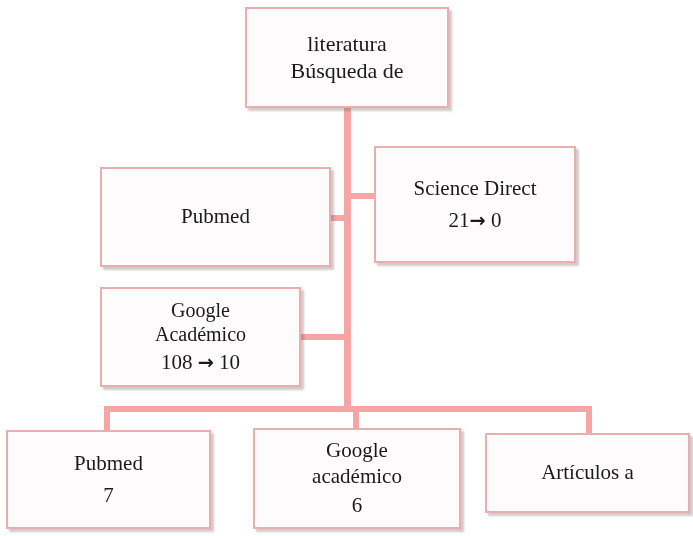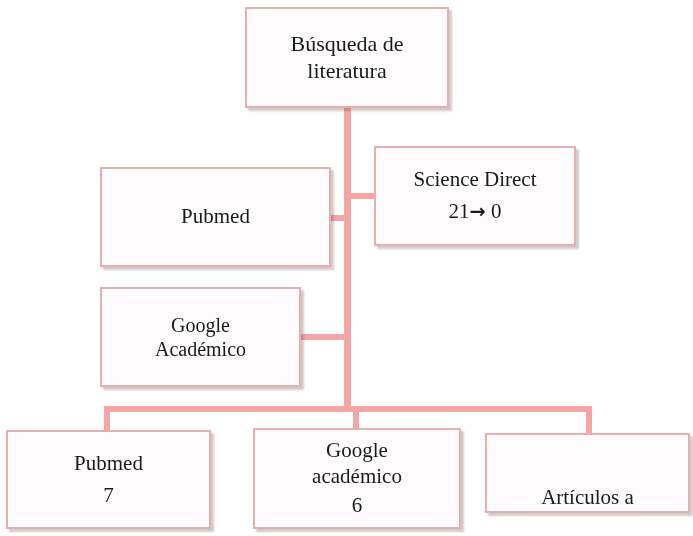--- a/index.html
+++ b/index.html
@@ -49,25 +49,25 @@
   .arrow-glyph {
     font-family: "DejaVu Sans", sans-serif;
     font-weight: bold;
     font-size: 0.92em;
     vertical-align: -0.02em;
   }
 
   
   #node-busqueda      { left: 245px; top: 7px;   width: 204px; height: 101px; }
   #node-pubmed-src    { left: 100px; top: 167px; width: 231px; height: 100px; }
-  #node-science       { left: 374px; top: 146px; width: 202px; height: 100px; text-align: right; }
+  #node-science       { left: 374px; top: 146px; width: 202px; height: 117px; text-align: right; }
   #node-google-src    { left: 100px; top: 287px; width: 201px; height: 100px; }
   #node-pubmed-res    { left: 6px;   top: 430px; width: 205px; height: 99px;  }
   #node-google-res    { left: 253px; top: 428px; width: 208px; height: 101px; }
-  #node-articulos-res { left: 485px; top: 433px; width: 205px; height: 80px; justify-content: flex-end;  }
+  #node-articulos-res { left: 485px; top: 433px; width: 205px; height: 80px;  }
 
   
   .conn {
     position: absolute;
     background: #f6a5a5;
     z-index: 1;
   }
   
   #conn-trunk        { left: 344px; top: 107px; width: 7px;  height: 305px; }
   
@@ -91,36 +91,37 @@
   <div class="conn" id="conn-trunk"></div>
   <div class="conn" id="conn-stub-science"></div>
   <div class="conn" id="conn-stub-pubmed"></div>
   <div class="conn" id="conn-stub-google"></div>
   <div class="conn" id="conn-dist-bar"></div>
   <div class="conn" id="conn-drop-left"></div>
   <div class="conn" id="conn-drop-mid"></div>
   <div class="conn" id="conn-drop-right"></div>
 
   <div class="node" id="node-busqueda">
+    <span class="line fs-22">literatura</span>
     <span class="line fs-22">Búsqueda de</span>
-    <span class="line fs-22">literatura</span>
   </div>
 
   <div class="node" id="node-pubmed-src">
     <span class="line fs-21">Pubmed</span>
   </div>
 
   <div class="node" id="node-science">
     <span class="line fs-21">Science Direct</span>
     <span class="line count fs-21"><span>21</span><span class="arrow-glyph">→</span> <span>0</span></span>
   </div>
 
   <div class="node" id="node-google-src">
     <span class="line fs-20">Google</span>
     <span class="line fs-20">Académico</span>
+    <span class="line count tight fs-21"><span>108</span> <span class="arrow-glyph">→</span> <span>10</span></span>
   </div>
 
   <div class="node" id="node-pubmed-res">
     <span class="line fs-21">Pubmed</span>
     <span class="line count fs-21">7</span>
   </div>
 
   <div class="node" id="node-google-res">
     <span class="line fs-21">Google</span>
     <span class="line fs-21">académico</span>

